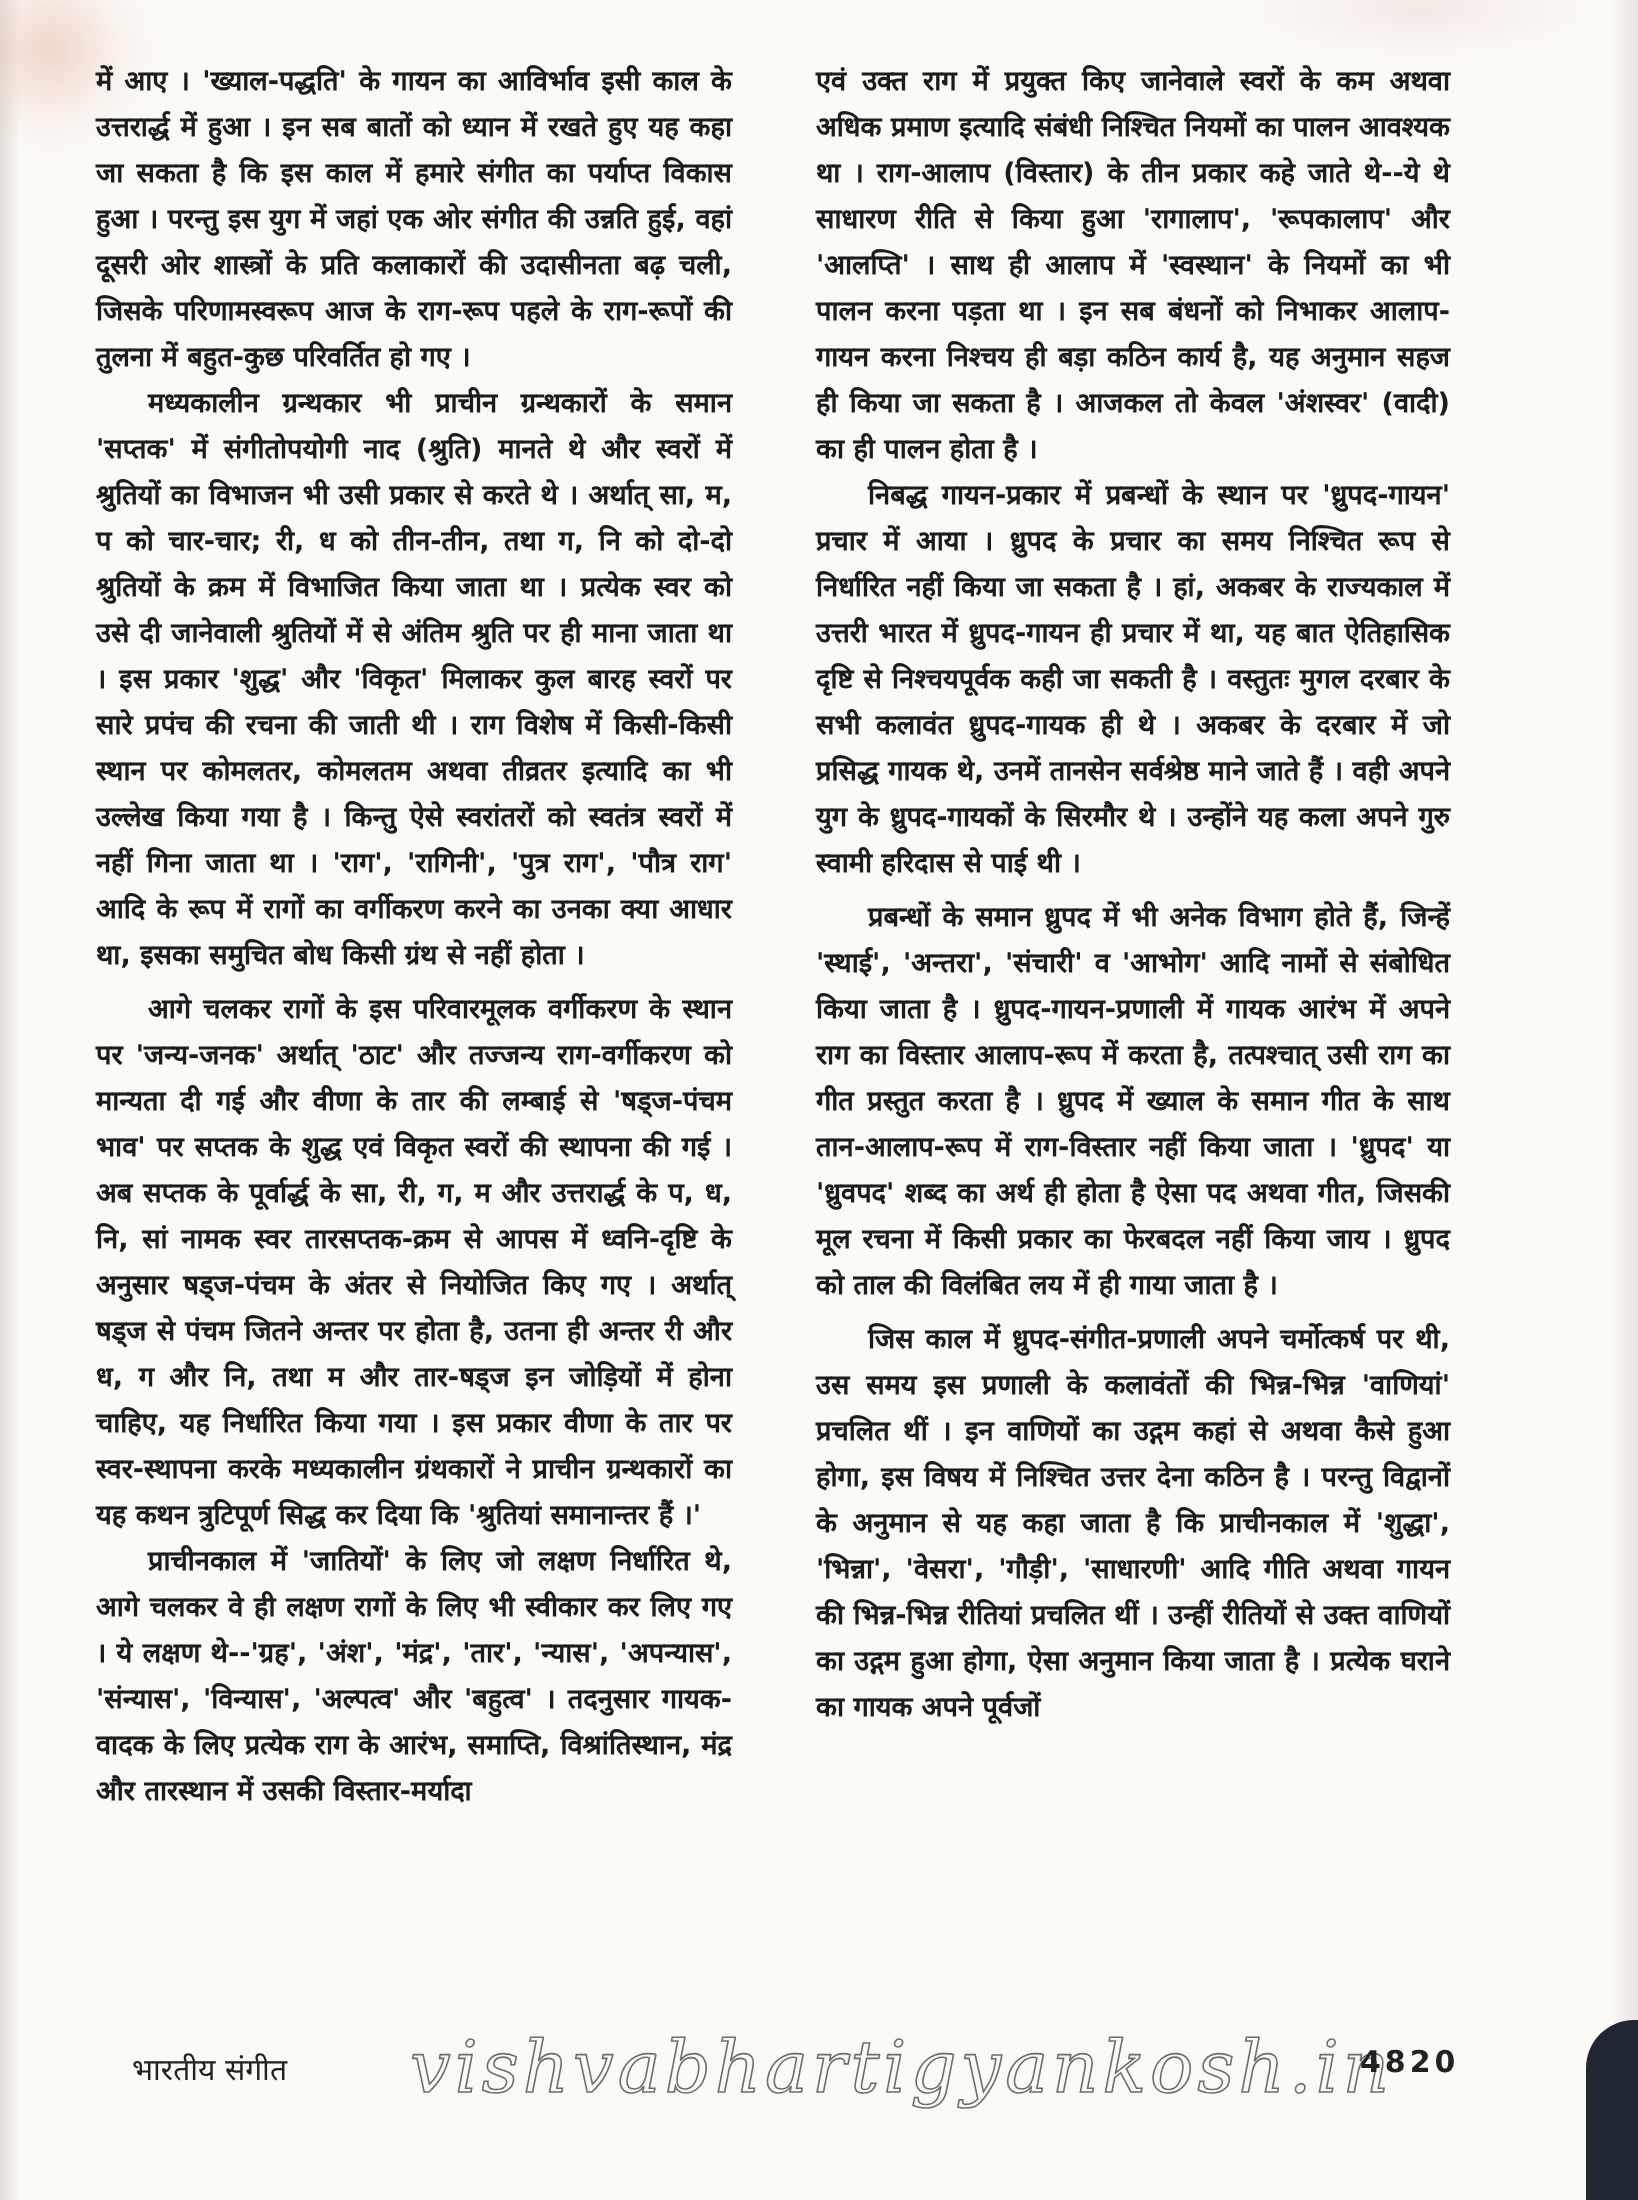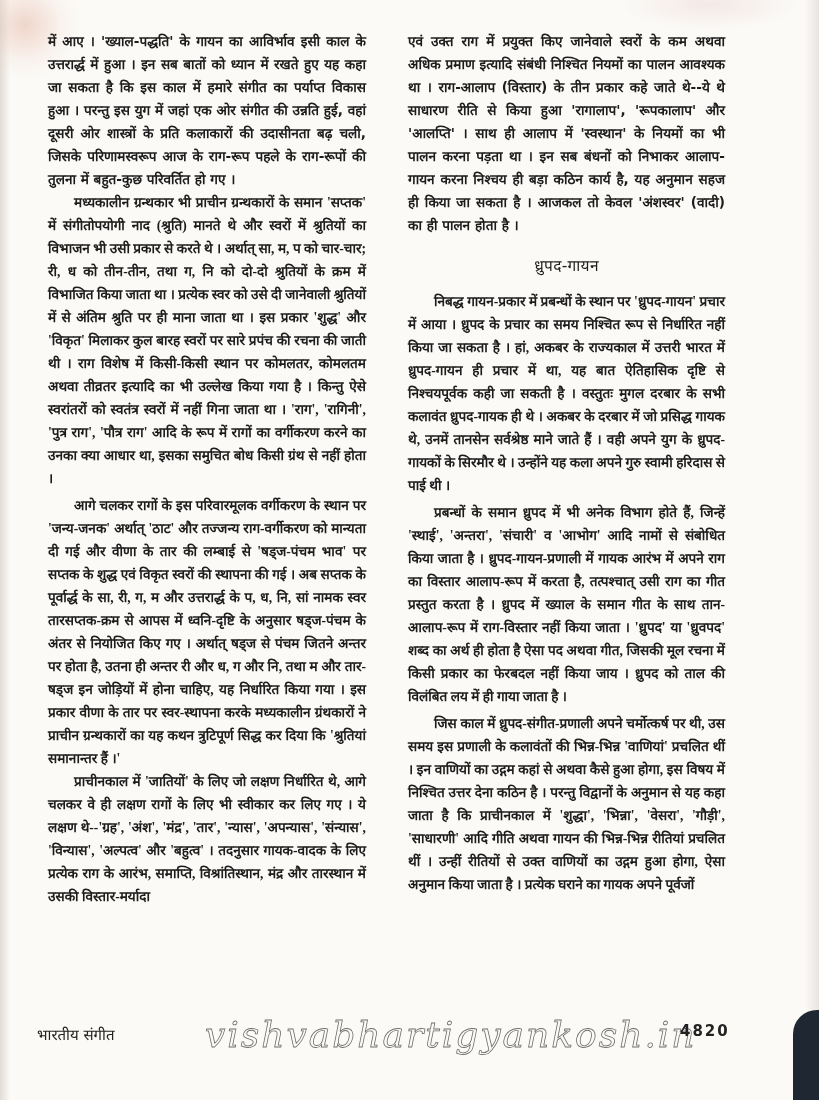--- a/index.html
+++ b/index.html
@@ -32,28 +32,28 @@
   }
   .col {
     position: absolute; top: 30px;
     font-size: 13.6px; line-height: 23px;
     font-weight: bold;
     text-align: justify;
   }
   .col.left { left: 48px; width: 318px; }
   .col.right { left: 408px; width: 317px; }
   .col p { margin: 0; }
-  .col p.indent { text-indent: 26px; font-family: Liberation Serif, serif; }
+  .col p.indent { text-indent: 26px; }
   .col p.gap { margin-top: 4px; }
   .col .heading {
     text-align: center; font-weight: normal; font-size: 15.5px;
     margin: 18px 0 12px 0; letter-spacing: 0.3px;
   }
   .footer-left {
-    position: absolute; left: 37px; top: 1024px;
+    position: absolute; left: 66px; top: 1024px;
     font-size: 15px; font-weight: normal; color: #222;
   }
   .watermark {
     position: absolute; left: 205px; top: 1014px;
     font-family: "DejaVu Serif", serif; font-style: italic;
     font-size: 36px; letter-spacing: 2px;
     color: transparent;
     -webkit-text-stroke: 0.8px #555;
     opacity: 0.85;
   }
@@ -72,21 +72,20 @@
 
 <div class="col left">
   <p>में आए । 'ख्याल-पद्धति' के गायन का आविर्भाव इसी काल के उत्तरार्द्ध में हुआ । इन सब बातों को ध्यान में रखते हुए यह कहा जा सकता है कि इस काल में हमारे संगीत का पर्याप्त विकास हुआ । परन्तु इस युग में जहां एक ओर संगीत की उन्नति हुई, वहां दूसरी ओर शास्त्रों के प्रति कलाकारों की उदासीनता बढ़ चली, जिसके परिणामस्वरूप आज के राग-रूप पहले के राग-रूपों की तुलना में बहुत-कुछ परिवर्तित हो गए ।</p>
   <p class="indent">मध्यकालीन ग्रन्थकार भी प्राचीन ग्रन्थकारों के समान 'सप्तक' में संगीतोपयोगी नाद (श्रुति) मानते थे और स्वरों में श्रुतियों का विभाजन भी उसी प्रकार से करते थे । अर्थात् सा, म, प को चार-चार; री, ध को तीन-तीन, तथा ग, नि को दो-दो श्रुतियों के क्रम में विभाजित किया जाता था । प्रत्येक स्वर को उसे दी जानेवाली श्रुतियों में से अंतिम श्रुति पर ही माना जाता था । इस प्रकार 'शुद्ध' और 'विकृत' मिलाकर कुल बारह स्वरों पर सारे प्रपंच की रचना की जाती थी । राग विशेष में किसी-किसी स्थान पर कोमलतर, कोमलतम अथवा तीव्रतर इत्यादि का भी उल्लेख किया गया है । किन्तु ऐसे स्वरांतरों को स्वतंत्र स्वरों में नहीं गिना जाता था । 'राग', 'रागिनी', 'पुत्र राग', 'पौत्र राग' आदि के रूप में रागों का वर्गीकरण करने का उनका क्या आधार था, इसका समुचित बोध किसी ग्रंथ से नहीं होता ।</p>
   <p class="indent gap">आगे चलकर रागों के इस परिवारमूलक वर्गीकरण के स्थान पर 'जन्य-जनक' अर्थात् 'ठाट' और तज्जन्य राग-वर्गीकरण को मान्यता दी गई और वीणा के तार की लम्बाई से 'षड्ज-पंचम भाव' पर सप्तक के शुद्ध एवं विकृत स्वरों की स्थापना की गई । अब सप्तक के पूर्वार्द्ध के सा, री, ग, म और उत्तरार्द्ध के प, ध, नि, सां नामक स्वर तारसप्तक-क्रम से आपस में ध्वनि-दृष्टि के अनुसार षड्ज-पंचम के अंतर से नियोजित किए गए । अर्थात् षड्ज से पंचम जितने अन्तर पर होता है, उतना ही अन्तर री और ध, ग और नि, तथा म और तार-षड्ज इन जोड़ियों में होना चाहिए, यह निर्धारित किया गया । इस प्रकार वीणा के तार पर स्वर-स्थापना करके मध्यकालीन ग्रंथकारों ने प्राचीन ग्रन्थकारों का यह कथन त्रुटिपूर्ण सिद्ध कर दिया कि 'श्रुतियां समानान्तर हैं ।'</p>
   <p class="indent">प्राचीनकाल में 'जातियों' के लिए जो लक्षण निर्धारित थे, आगे चलकर वे ही लक्षण रागों के लिए भी स्वीकार कर लिए गए । ये लक्षण थे--'ग्रह', 'अंश', 'मंद्र', 'तार', 'न्यास', 'अपन्यास', 'संन्यास', 'विन्यास', 'अल्पत्व' और 'बहुत्व' । तदनुसार गायक-वादक के लिए प्रत्येक राग के आरंभ, समाप्ति, विश्रांतिस्थान, मंद्र और तारस्थान में उसकी विस्तार-मर्यादा</p>
 </div>
 
 <div class="col right">
   <p>एवं उक्त राग में प्रयुक्त किए जानेवाले स्वरों के कम अथवा अधिक प्रमाण इत्यादि संबंधी निश्चित नियमों का पालन आवश्यक था । राग-आलाप (विस्तार) के तीन प्रकार कहे जाते थे--ये थे साधारण रीति से किया हुआ 'रागालाप', 'रूपकालाप' और 'आलप्ति' । साथ ही आलाप में 'स्वस्थान' के नियमों का भी पालन करना पड़ता था । इन सब बंधनों को निभाकर आलाप-गायन करना निश्चय ही बड़ा कठिन कार्य है, यह अनुमान सहज ही किया जा सकता है । आजकल तो केवल 'अंशस्वर' (वादी) का ही पालन होता है ।</p>
-  <div class="heading">ध्रुपद-गायन</div>
   <p class="indent">निबद्ध गायन-प्रकार में प्रबन्धों के स्थान पर 'ध्रुपद-गायन' प्रचार में आया । ध्रुपद के प्रचार का समय निश्चित रूप से निर्धारित नहीं किया जा सकता है । हां, अकबर के राज्यकाल में उत्तरी भारत में ध्रुपद-गायन ही प्रचार में था, यह बात ऐतिहासिक दृष्टि से निश्चयपूर्वक कही जा सकती है । वस्तुतः मुगल दरबार के सभी कलावंत ध्रुपद-गायक ही थे । अकबर के दरबार में जो प्रसिद्ध गायक थे, उनमें तानसेन सर्वश्रेष्ठ माने जाते हैं । वही अपने युग के ध्रुपद-गायकों के सिरमौर थे । उन्होंने यह कला अपने गुरु स्वामी हरिदास से पाई थी ।</p>
   <p class="indent gap">प्रबन्धों के समान ध्रुपद में भी अनेक विभाग होते हैं, जिन्हें 'स्थाई', 'अन्तरा', 'संचारी' व 'आभोग' आदि नामों से संबोधित किया जाता है । ध्रुपद-गायन-प्रणाली में गायक आरंभ में अपने राग का विस्तार आलाप-रूप में करता है, तत्पश्चात् उसी राग का गीत प्रस्तुत करता है । ध्रुपद में ख्याल के समान गीत के साथ तान-आलाप-रूप में राग-विस्तार नहीं किया जाता । 'ध्रुपद' या 'ध्रुवपद' शब्द का अर्थ ही होता है ऐसा पद अथवा गीत, जिसकी मूल रचना में किसी प्रकार का फेरबदल नहीं किया जाय । ध्रुपद को ताल की विलंबित लय में ही गाया जाता है ।</p>
   <p class="indent gap">जिस काल में ध्रुपद-संगीत-प्रणाली अपने चर्मोत्कर्ष पर थी, उस समय इस प्रणाली के कलावंतों की भिन्न-भिन्न 'वाणियां' प्रचलित थीं । इन वाणियों का उद्गम कहां से अथवा कैसे हुआ होगा, इस विषय में निश्चित उत्तर देना कठिन है । परन्तु विद्वानों के अनुमान से यह कहा जाता है कि प्राचीनकाल में 'शुद्धा', 'भिन्ना', 'वेसरा', 'गौड़ी', 'साधारणी' आदि गीति अथवा गायन की भिन्न-भिन्न रीतियां प्रचलित थीं । उन्हीं रीतियों से उक्त वाणियों का उद्गम हुआ होगा, ऐसा अनुमान किया जाता है । प्रत्येक घराने का गायक अपने पूर्वजों</p>
 </div>
 
 <div class="footer-left">भारतीय संगीत</div>
 <div class="watermark">vishvabhartigyankosh.in</div>
 <div class="page-number">4820</div>
 
 <div class="corner-dark"></div>

